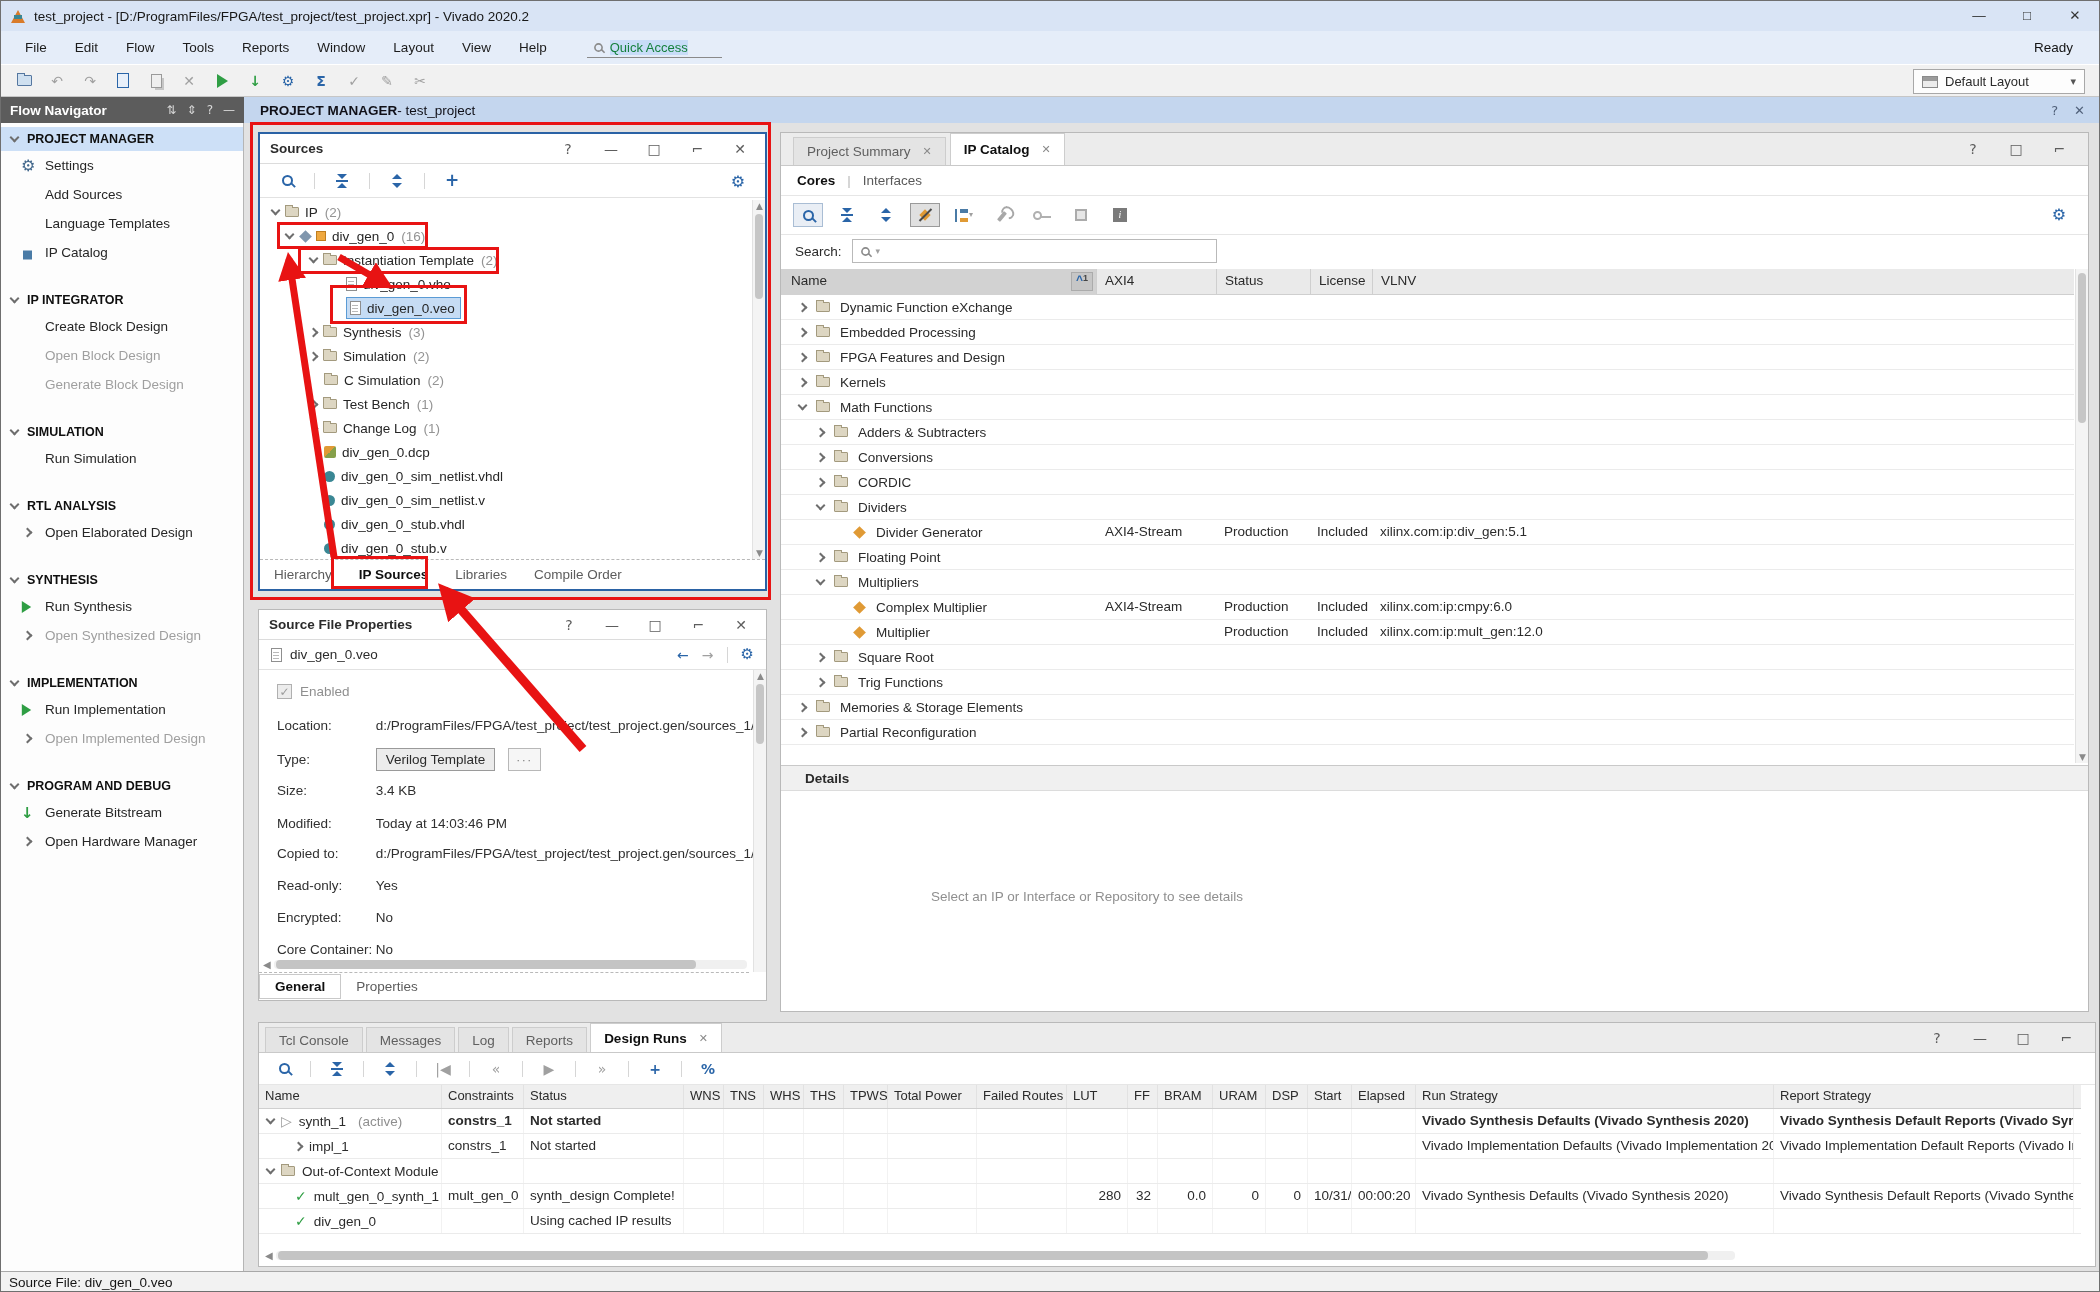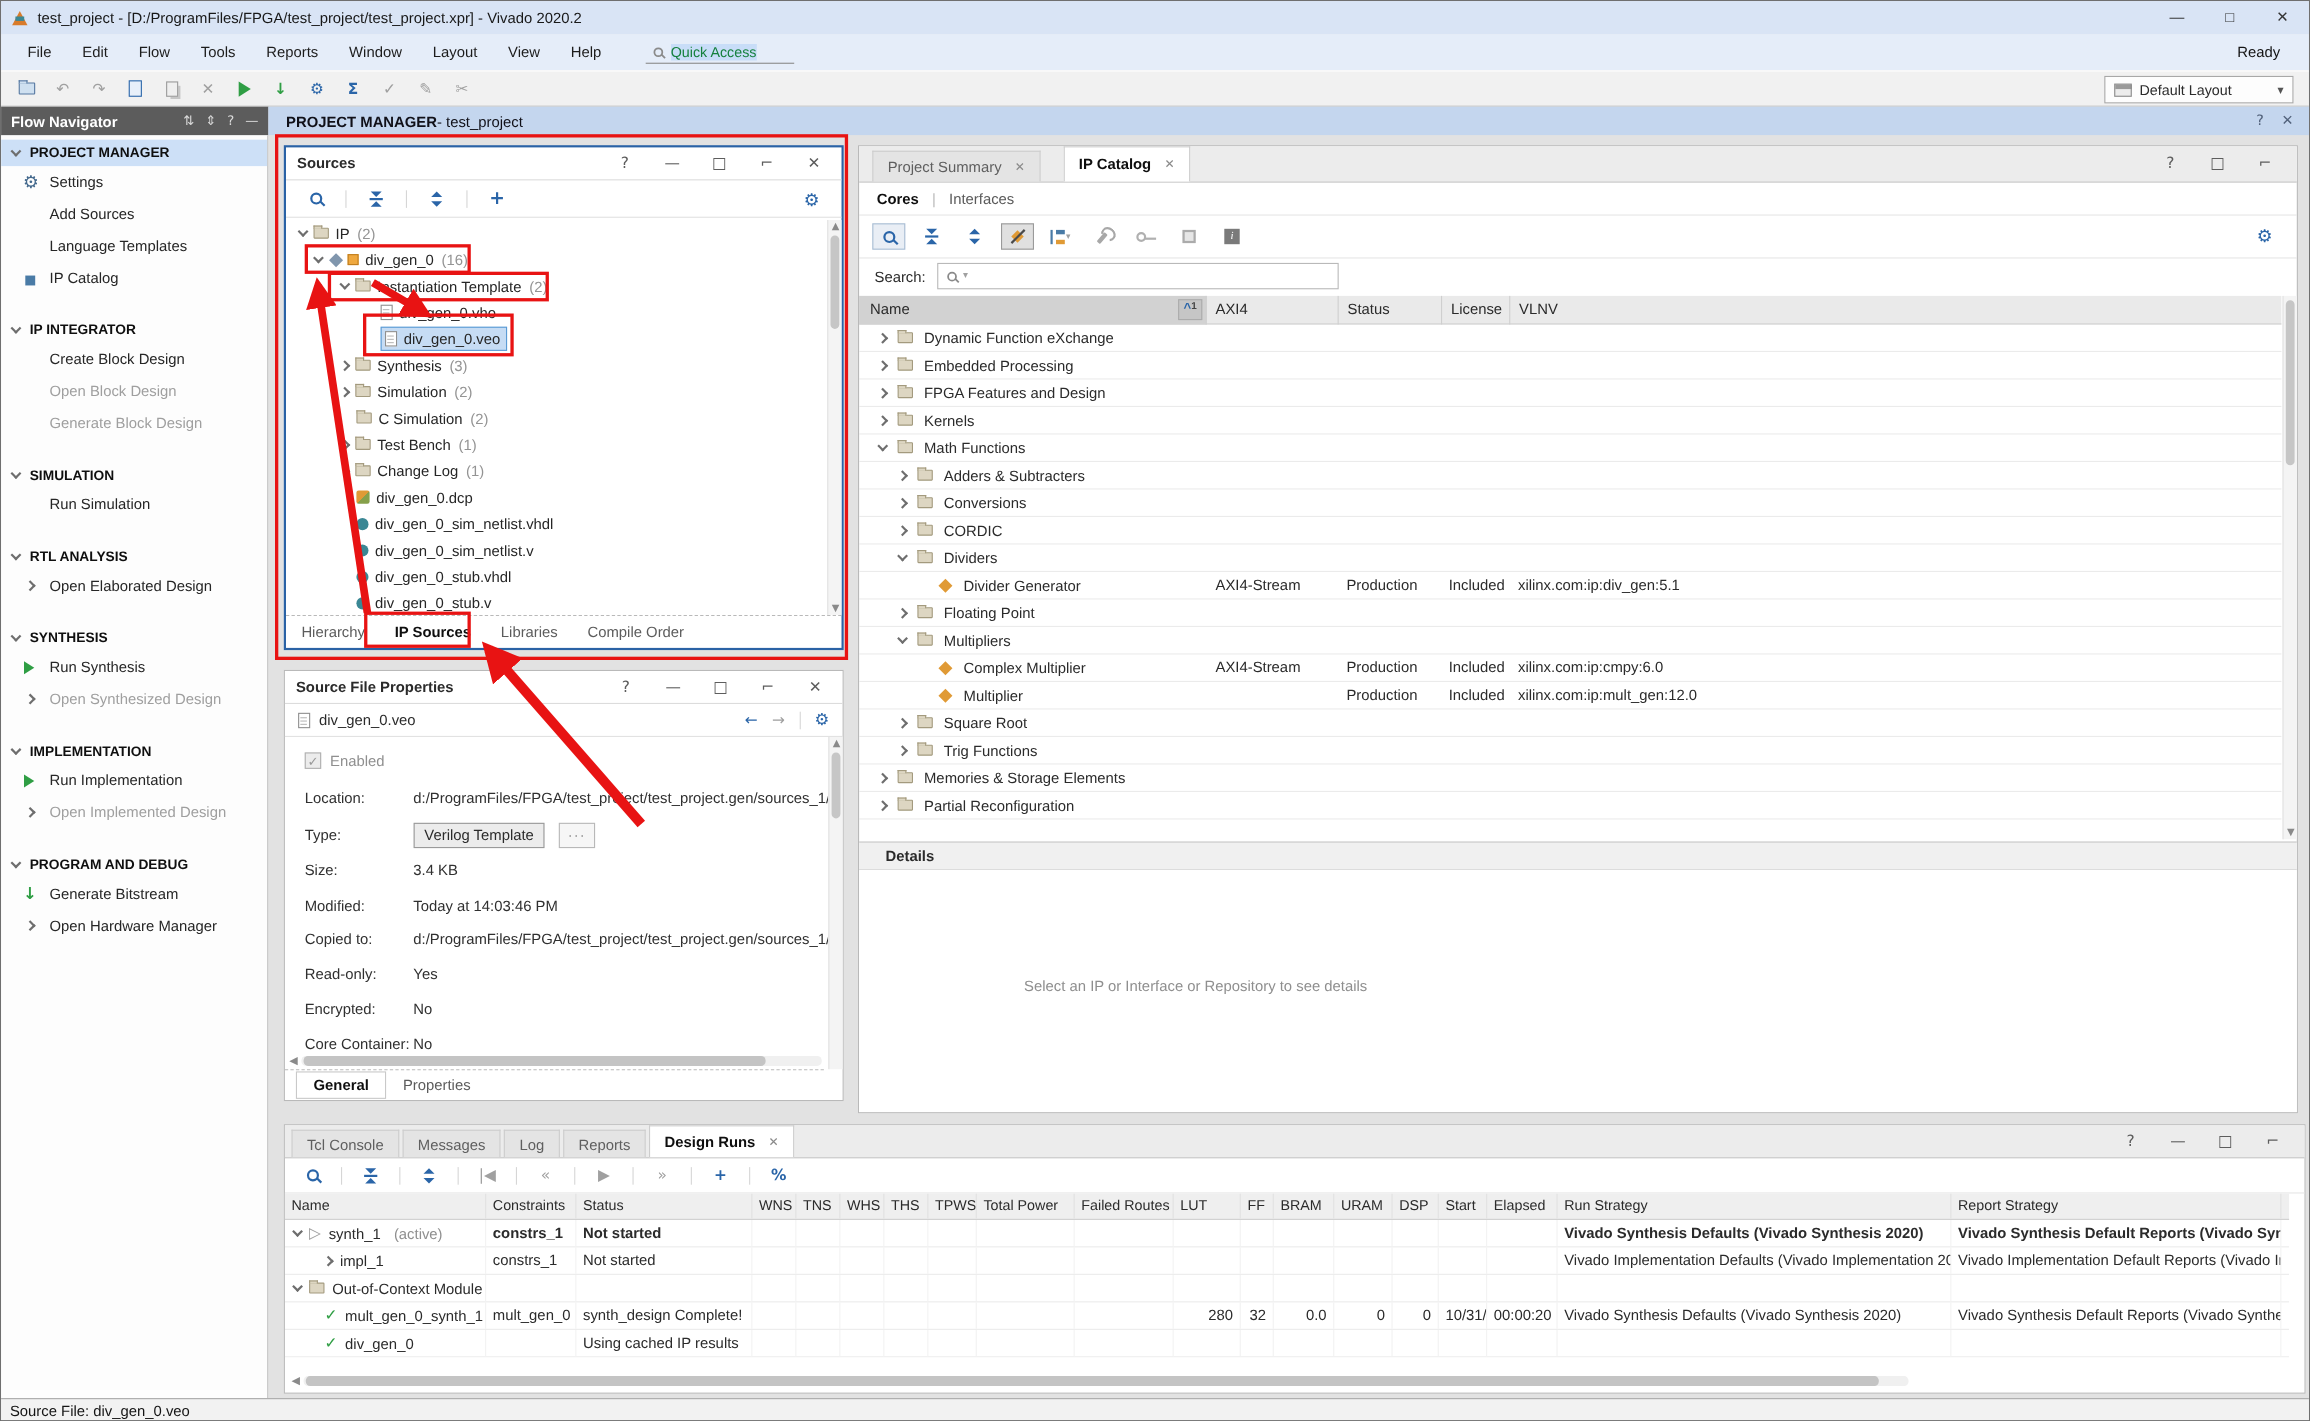--- a/index.html
+++ b/index.html
@@ -121,21 +121,21 @@
   .sfp-label{width:95px;color:#303030}
   .sfp-value{color:#303030}
   .enabled-row{position:absolute;left:18px;top:14px;display:flex;align-items:center;gap:8px;color:#8f8f8f}
   .cbx{width:15px;height:15px;border:1px solid #b0b0b0;background:#ececec;color:#9a9a9a;font-size:12px;line-height:14px;text-align:center;font-family:"DejaVu Sans",sans-serif}
   .btn-type{border:1px solid #9a9a9a;background:#ececec;padding:3px 9px;display:inline-block}
   .btn-more{border:1px solid #b8b8b8;background:#f6f6f6;padding:3px 7px;color:#8a8a8a;margin-left:9px;display:inline-block;letter-spacing:1px}
   .hscroll{position:absolute;height:11px;display:flex;align-items:center;gap:3px}
   .hs-arrow{color:#8a8a8a;font-size:10px;font-family:"DejaVu Sans",sans-serif}
   .hs-track{position:relative;flex:1;height:9px;background:#f0f0f0;border-radius:4px}
   .hs-thumb{position:absolute;top:0;height:9px;background:#c4c4c4;border-radius:4px}
-  .sfp-tabs{position:absolute;left:0;right:17px;bottom:0;height:28px;border-top:1px dashed #b9b9b9;display:flex;align-items:center;padding-left:10px}
+  .sfp-tabs{position:absolute;left:0;right:17px;bottom:0;height:28px;border-top:1px dashed #b9b9b9;display:flex;align-items:center;padding-left:0}
   .ftab{padding:4px 15px;color:#5c5c5c}
   .ftab.active{background:#fff;border:1px solid #c9c9c9;font-weight:bold;color:#0f0f0f}
 
   
   .ipcat{left:536px;top:9px;width:1309px;height:880px}
   .ip-tabbar{height:33px;background:#ececec;border-bottom:1px solid #c9c9c9;display:flex;align-items:flex-end;padding-left:12px;gap:4px}
   .doc-tab{height:28px;display:flex;align-items:center;gap:12px;padding:0 13px;color:#5f5f5f;background:#e4e4e4;border:1px solid #cdcdcd;border-bottom:none}
   .doc-tab.active{background:#fff;color:#0f0f0f;font-weight:bold;height:32px}
   .tab-x{color:#8a8a8a;font-size:11px;font-weight:normal;font-family:"DejaVu Sans",sans-serif}
   .ip-wicons{margin-left:auto;margin-right:14px;align-self:center;display:flex;gap:13px;color:#777;font-size:12.5px;font-family:"DejaVu Sans",sans-serif}
@@ -634,21 +634,21 @@
         <div class="vthumb" style="top:14px;height:60px"></div>
       </div>
       <div class="sfp-tabs">
         <span class="ftab active">General</span>
         <span class="ftab">Properties</span>
       </div>
     </section>
 
     <section class="panel ipcat">
       <div class="ip-tabbar">
-        <span id="ip-tabs" style="display:flex;align-items:flex-end;gap:21px">
+        <span id="ip-tabs" style="display:flex;align-items:flex-end;gap:4px">
             <span class="doc-tab">
               <span>Project Summary</span>
               <span class="tab-x">✕</span>
             </span>
             <span class="doc-tab active">
               <span>IP Catalog</span>
               <span class="tab-x">✕</span>
             </span>
           </span>
         <span class="ip-wicons" id="ip-wicons">

